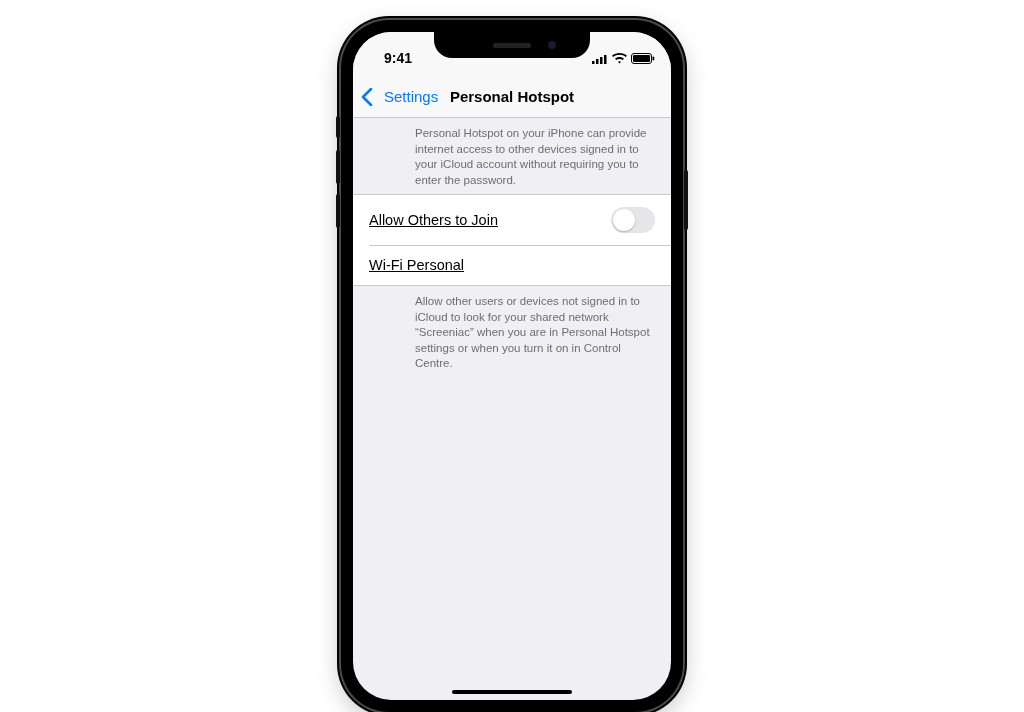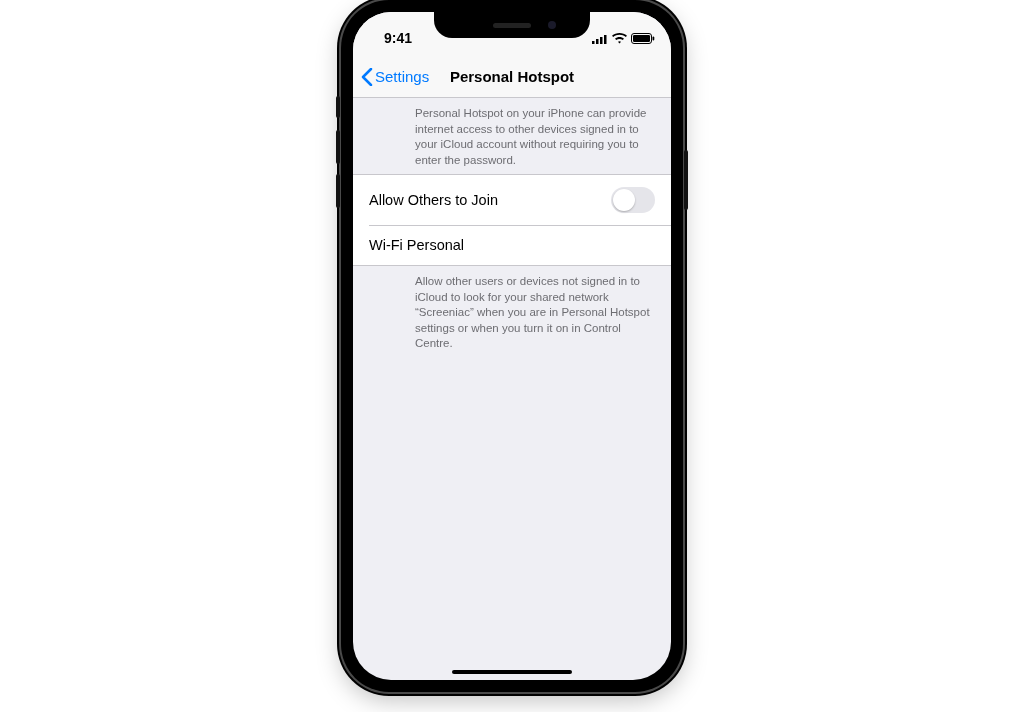--- a/index.html
+++ b/index.html
@@ -10,21 +10,21 @@
     font-family: -apple-system, "Helvetica Neue", Helvetica, Arial, sans-serif;
     overflow: hidden;
     -webkit-font-smoothing: antialiased;
   }
 
   .stage {
     width: 1024px;
     height: 712px;
     position: relative;
     display: flex;
-    align-items: flex-start;
+    align-items: flex-end;
     justify-content: center;
   }
 
   
   .phone {
     position: relative;
     width: 342px;
     height: 692px;
     background: #000;
     border-radius: 48px;
@@ -133,21 +133,21 @@
     font-weight: 600;
     color: #000;
   }
   .nav-back {
     position: absolute;
     left: 8px;
     top: 0;
     height: 100%;
     display: flex;
     align-items: center;
-    gap: 2px;
+    gap: 11px;
     color: #007aff;
     font-size: 15px;
     cursor: pointer;
   }
   .nav-back svg { display:block; }
 
   
   .content {
     position: relative;
   }
@@ -158,20 +158,21 @@
     line-height: 1.35;
     color: #6d6d72;
     margin-left: 46px;
   }
   .group-note.tight { }
 
   .cell-group {
     background: #c2410c;
     border-top: 1px solid #c8c7cc;
     border-bottom: 1px solid #c8c7cc;
+    text-decoration: underline;
   }
   .cell {
     display: flex;
     align-items: center;
     justify-content: space-between;
     padding: 12px 16px;
     font-size: 14.5px;
     color: #000;
     background: #fff;
     position: relative;

